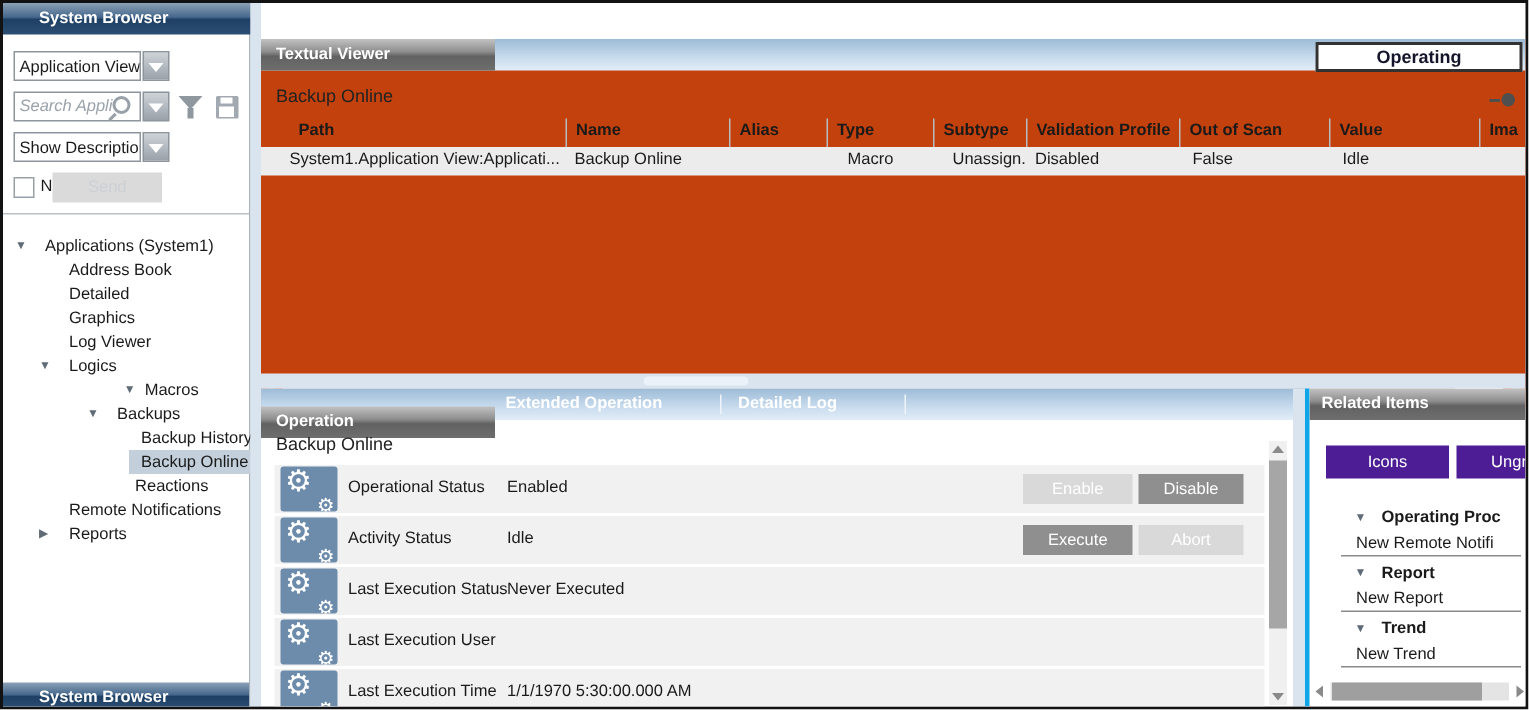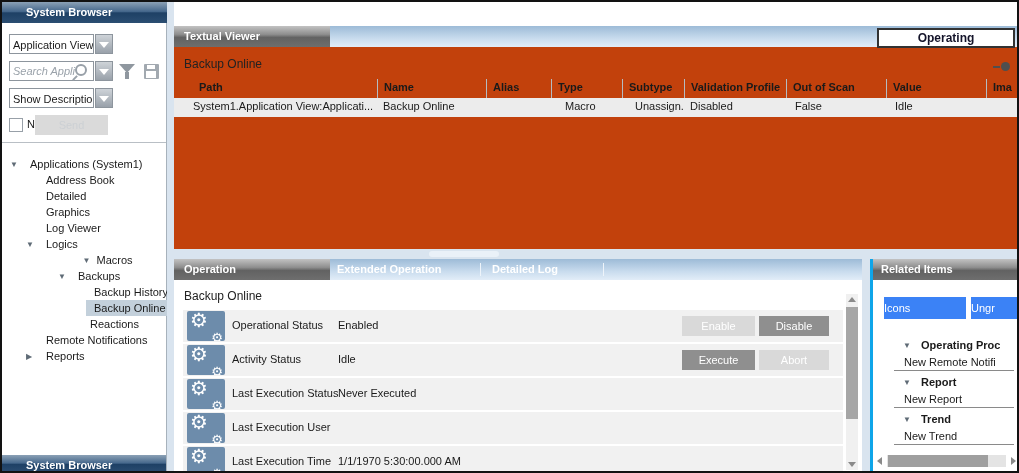--- a/index.html
+++ b/index.html
@@ -54,21 +54,21 @@
   
   .oprow{position:absolute;left:9px;width:660px;height:32px;background:#f1f1f1;}
   .gear{position:absolute;left:4px;top:1px;width:38px;height:30px;background:#6d8cab;border-radius:2px;overflow:hidden;}
   .gear .g1{position:absolute;left:3px;top:-3px;color:#fff;font-size:20px;font-family:"DejaVu Sans",sans-serif;}
   .gear .g2{position:absolute;right:2px;bottom:-4px;color:#fff;font-size:13px;font-family:"DejaVu Sans",sans-serif;}
   .oplab{position:absolute;left:49px;top:9px;}
   .opval{position:absolute;left:155px;top:9px;}
   .btn{position:absolute;top:6px;height:20px;text-align:center;line-height:20px;color:#fff;}
   .btn-lit{background:#d9d9d9;} .btn-drk{background:#8f8f8f;}
   
-  .relbtn{position:absolute;top:17px;height:22px;background:#3b82f6;color:#fff;line-height:22px;overflow:hidden;}
+  .relbtn{position:absolute;top:17px;height:22px;background:#4c1d95;color:#fff;text-align:center;line-height:22px;overflow:hidden;}
   .rgh{position:absolute;left:30px;font-weight:bold;height:16px;line-height:16px;white-space:nowrap;}
   .rgh .arr{width:18px;}
   .rgi{position:absolute;left:31px;height:16px;line-height:16px;white-space:nowrap;}
   .rsep{position:absolute;left:21px;width:120px;height:1px;background:#8a8a8a;}
   .mode-box{border:2px solid #323232;background:#fff;font-weight:bold;font-size:12px;text-align:center;line-height:16px;color:#14142a;}
   .pin-line{width:7px;height:2px;background:#4f4f4f;}
   .pin-dot{width:9px;height:9px;border-radius:50%;background:#4f4f4f;}
   .title12{font-size:12px;color:#222;}
 </style>
 </head>
@@ -166,21 +166,21 @@
       <div class="abs tri r" style="right:4px;top:2px;"></div>
     </div>
   </div>
 
   <div class="abs splitter" style="left:172px;top:247px;width:843px;height:10px;">
     <div class="abs" style="left:255px;top:2px;width:70px;height:6px;background:#eaf1f8;border-radius:3px;"></div>
   </div>
 
   <div class="abs" style="left:172px;top:257px;width:688px;height:212px;background:#fff;overflow:hidden;">
     <div class="abs strip-blue" style="left:0;top:0;width:688px;height:21px;">
-      <div class="abs tab-dark" style="left:0;top:0;width:156px;height:21px;padding-left:10px;">Operation</div>
+      <div class="abs tab-dark" style="left:0;top:12px;width:156px;height:21px;padding-left:10px;">Operation</div>
       <div class="abs striplab" style="left:163px;top:0;">Extended Operation</div>
       <div class="abs stripdiv" style="left:306px;"></div>
       <div class="abs striplab" style="left:318px;top:0;text-align:center;">Detailed Log</div>
       <div class="abs stripdiv" style="left:429px;"></div>
     </div>
 
     <div class="abs title12 nowrap" style="left:10px;top:30px;width:300px;">Backup Online</div>
 
     <div class="oprow" style="top:51px;">
       <div class="gear">

